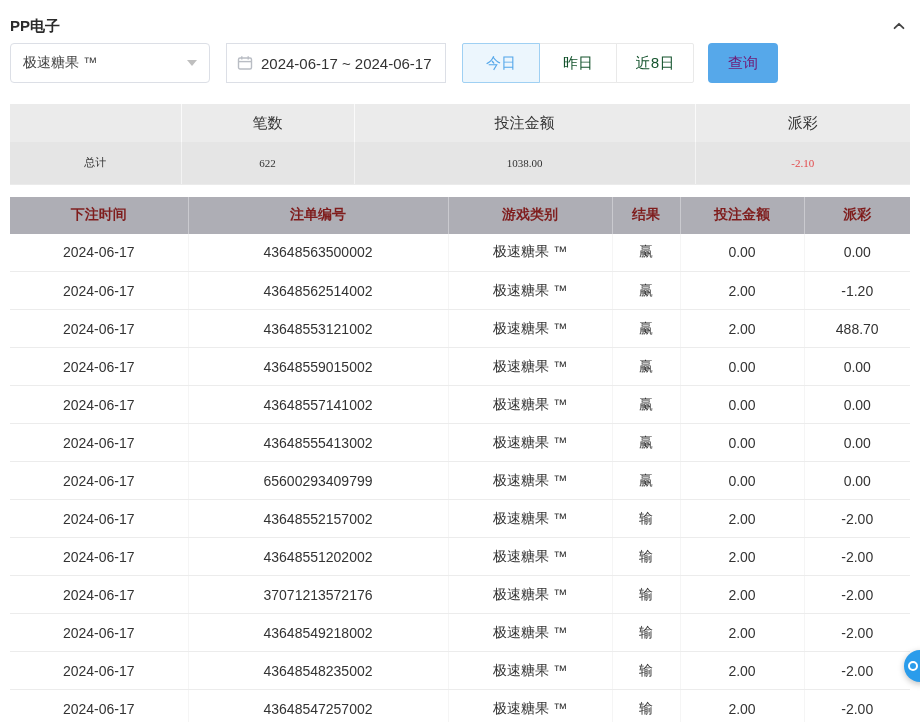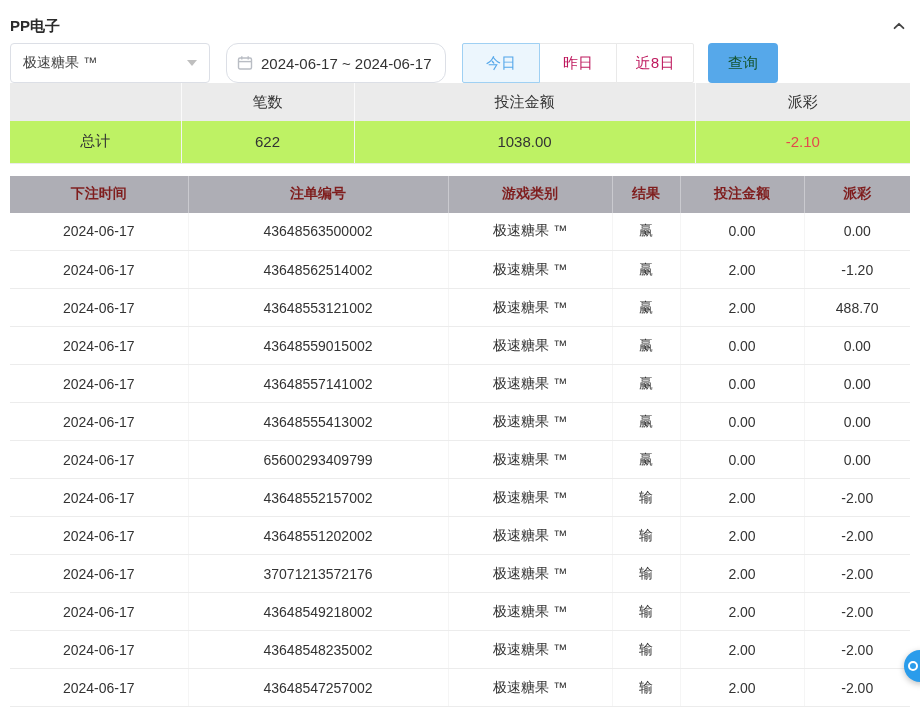--- a/index.html
+++ b/index.html
@@ -19,36 +19,36 @@
   .panel-header{display:flex;align-items:center;justify-content:space-between;height:36px;padding-top:16px;}
   .panel-title{font-size:15px;font-weight:bold;color:#2b2b2b;}
   .chevron-btn{width:22px;height:22px;display:flex;align-items:center;justify-content:center;cursor:pointer;}
 
   
   .filter-bar{display:flex;align-items:center;margin:7px 0 0 0;height:40px;}
   .select{width:200px;height:40px;border:1px solid #dcdfe6;border-radius:4px;display:flex;
     align-items:center;justify-content:space-between;padding:0 12px;font-size:14px;color:#444;cursor:pointer;background:#fff;}
   .caret{width:0;height:0;border-left:5px solid transparent;border-right:5px solid transparent;
     border-top:6px solid #bfbfbf;}
-  .date-input{width:220px;height:40px;border:1px solid #dcdfe6;border-radius:12px;display:flex;
+  .date-input{width:220px;height:40px;border:1px solid #dcdfe6;border-radius:0;display:flex;
     align-items:center;gap:8px;padding:0 10px;font-size:15px;color:#333;margin-left:16px;cursor:pointer;background:#fff;}
   .btn-group{display:flex;margin-left:16px;}
   .quick-btn{width:78px;height:40px;background:#fff;border:1px solid #e9e9e9;font-size:15px;
-    color:#be185d;cursor:pointer;margin-left:-1px;font-family:inherit;}
+    color:#14532d;cursor:pointer;margin-left:-1px;font-family:inherit;}
   .btn-group .quick-btn:first-child{margin-left:0;border-radius:2px 0 0 2px;}
   .btn-group .quick-btn:last-child{border-radius:0 2px 2px 0;font-family:Liberation Mono, monospace;}
   .quick-btn.active{background:var(--accent-bg);color:var(--accent);border-color:#9fd0f3;position:relative;z-index:1;}
-  .search-btn{width:70px;height:40px;background:var(--accent);color:#14532d;border:none;border-radius:4px;
+  .search-btn{width:70px;height:40px;background:var(--accent);color:#701a75;border:none;border-radius:4px;
     font-size:15px;margin-left:14px;cursor:pointer;font-family:inherit;}
 
   
-  .summary-table{width:100%;border-collapse:collapse;}
+  .summary-table{width:100%;border-collapse:collapse;margin-top:21px;font-family:Liberation Serif, serif;}
   .summary-table th{background:var(--summary-header-bg);height:38px;font-weight:400;font-size:15px;color:#333;}
   .summary-table th:not(:first-child){border-left:1px solid #fafafa;}
-  .summary-table td{height:42px;font-size:15px;text-align:center;border-bottom:1px solid #ebebeb;background:#bef264;}
+  .summary-table td{height:42px;font-size:11px;text-align:center;border-bottom:1px solid #ebebeb;background:#e5e5e5;}
   .summary-table td:not(:first-child){border-left:1px solid #f3f3f3;}
   .summary-table col.c1{width:171px;} .summary-table col.c2{width:173px;}
   .summary-table col.c3{width:341px;} .summary-table col.c4{width:215px;}
 
   
   .bet-table{width:100%;border-collapse:collapse;margin-top:12px;}
   .bet-table th{background:var(--table-header-bg);color:#7f1d1d;font-size:14px;font-weight:bold;height:37px;}
   .bet-table th:not(:first-child){border-left:1px solid rgba(255,255,255,0.35);}
   .bet-table td{height:38px;text-align:center;font-size:14px;color:#333;border-bottom:1px solid #ececec;}
   .bet-table td:not(:first-child){border-left:1px solid #f5f5f5;}

